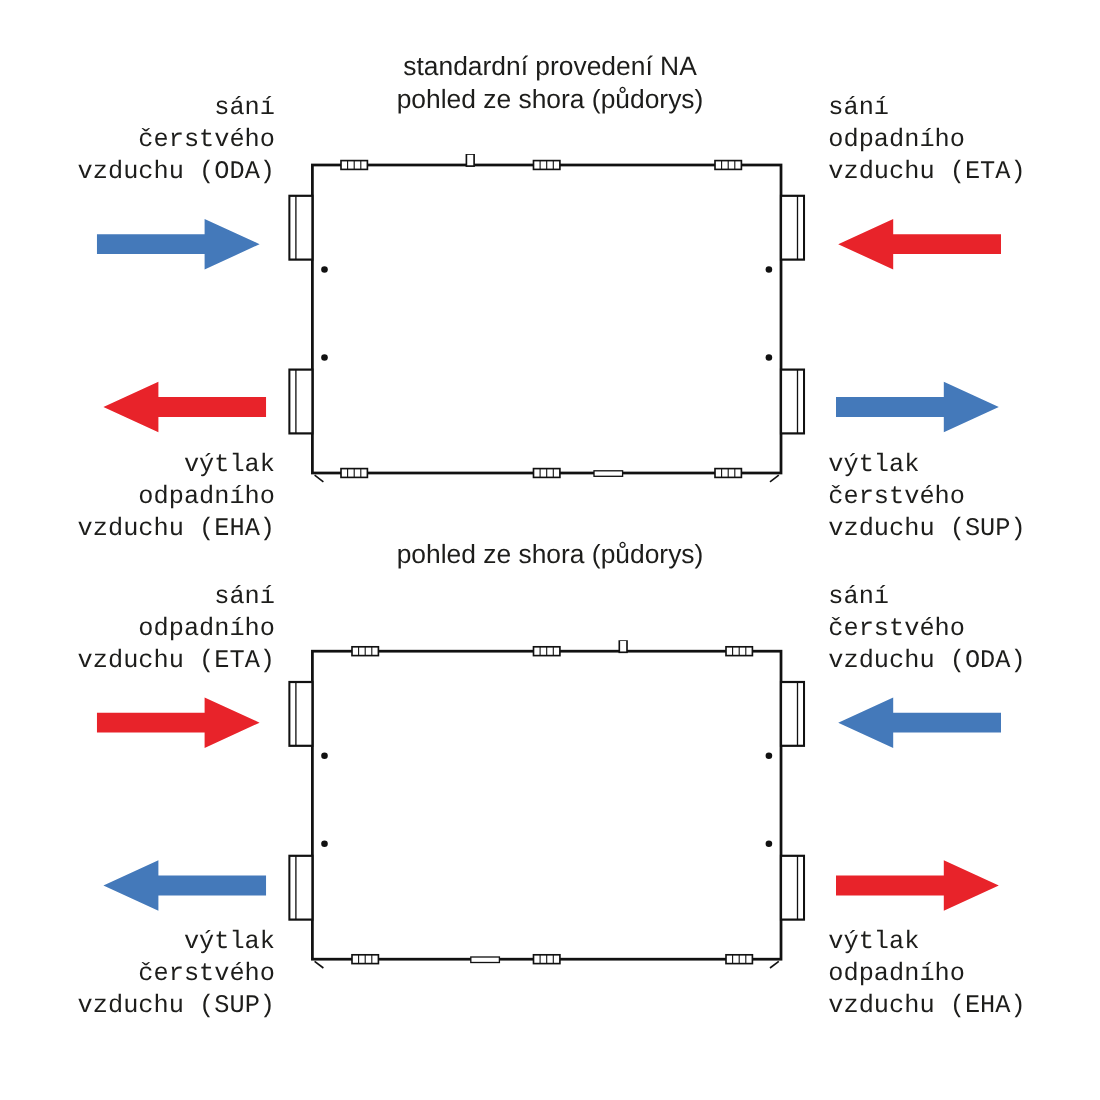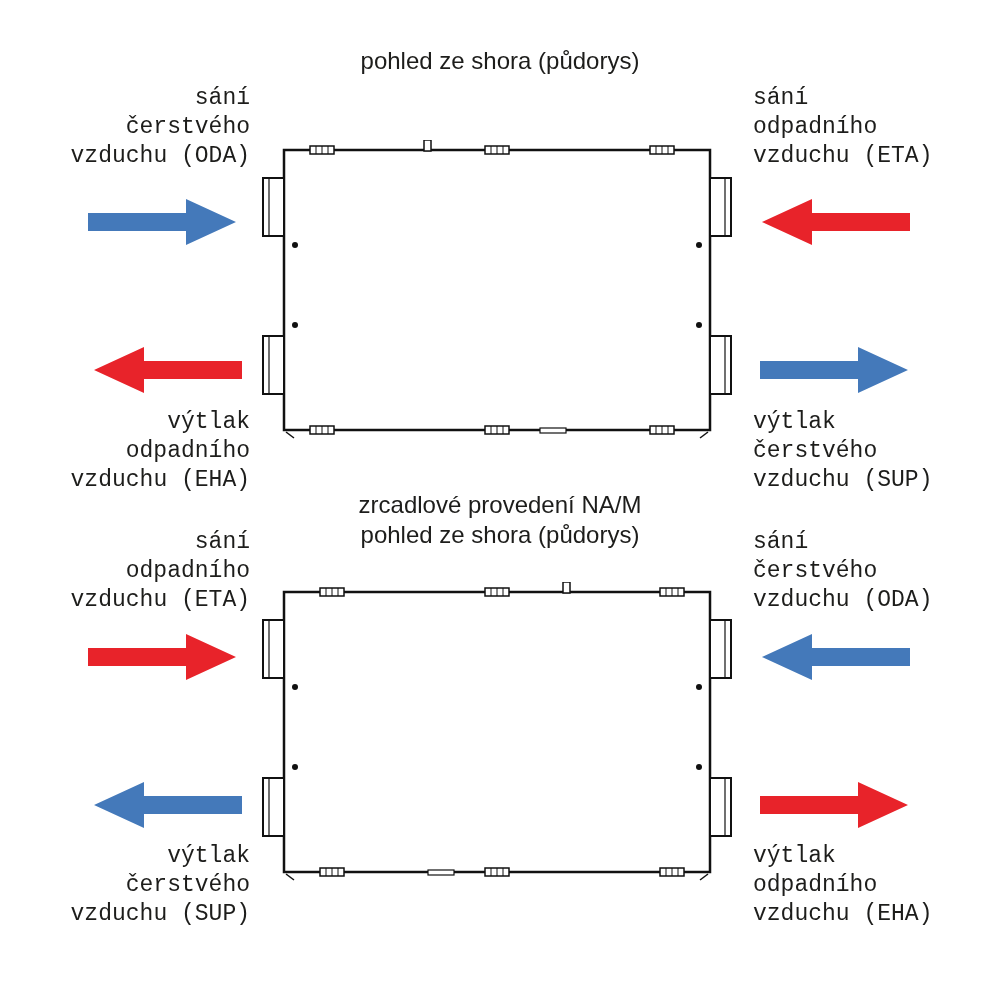--- a/index.html
+++ b/index.html
@@ -86,20 +86,21 @@
       <circle cx="437" cy="185" r="3" fill="#111111"></circle>
     </g>
   </defs>
 </svg>
 
 <div id="canvas">
 
   <div class="abs" style="top:46px;"></div>
 
   <div class="abs title" style="top:46px;">
+    <div>standardní provedení NA</div>
     <div>pohled ze shora (půdorys)</div>
   </div>
 
   <div class="abs lbl lbl-left" style="top:84px;">
     <div>sání</div>
     <div>čerstvého</div>
     <div>vzduchu (ODA)</div>
   </div>
   <div class="abs lbl lbl-right" style="top:84px;">
     <div>sání</div>
@@ -130,21 +131,20 @@
     <div>odpadního</div>
     <div>vzduchu (EHA)</div>
   </div>
   <div class="abs lbl lbl-right" style="top:408px;">
     <div>výtlak</div>
     <div>čerstvého</div>
     <div>vzduchu (SUP)</div>
   </div>
 
   <div class="abs title" style="top:490px;">
-    <div>zrcadlové provedení NA/M</div>
     <div>pohled ze shora (půdorys)</div>
   </div>
 
   <div class="abs lbl lbl-left" style="top:528px;">
     <div>sání</div>
     <div>odpadního</div>
     <div>vzduchu (ETA)</div>
   </div>
   <div class="abs lbl lbl-right" style="top:528px;">
     <div>sání</div>

